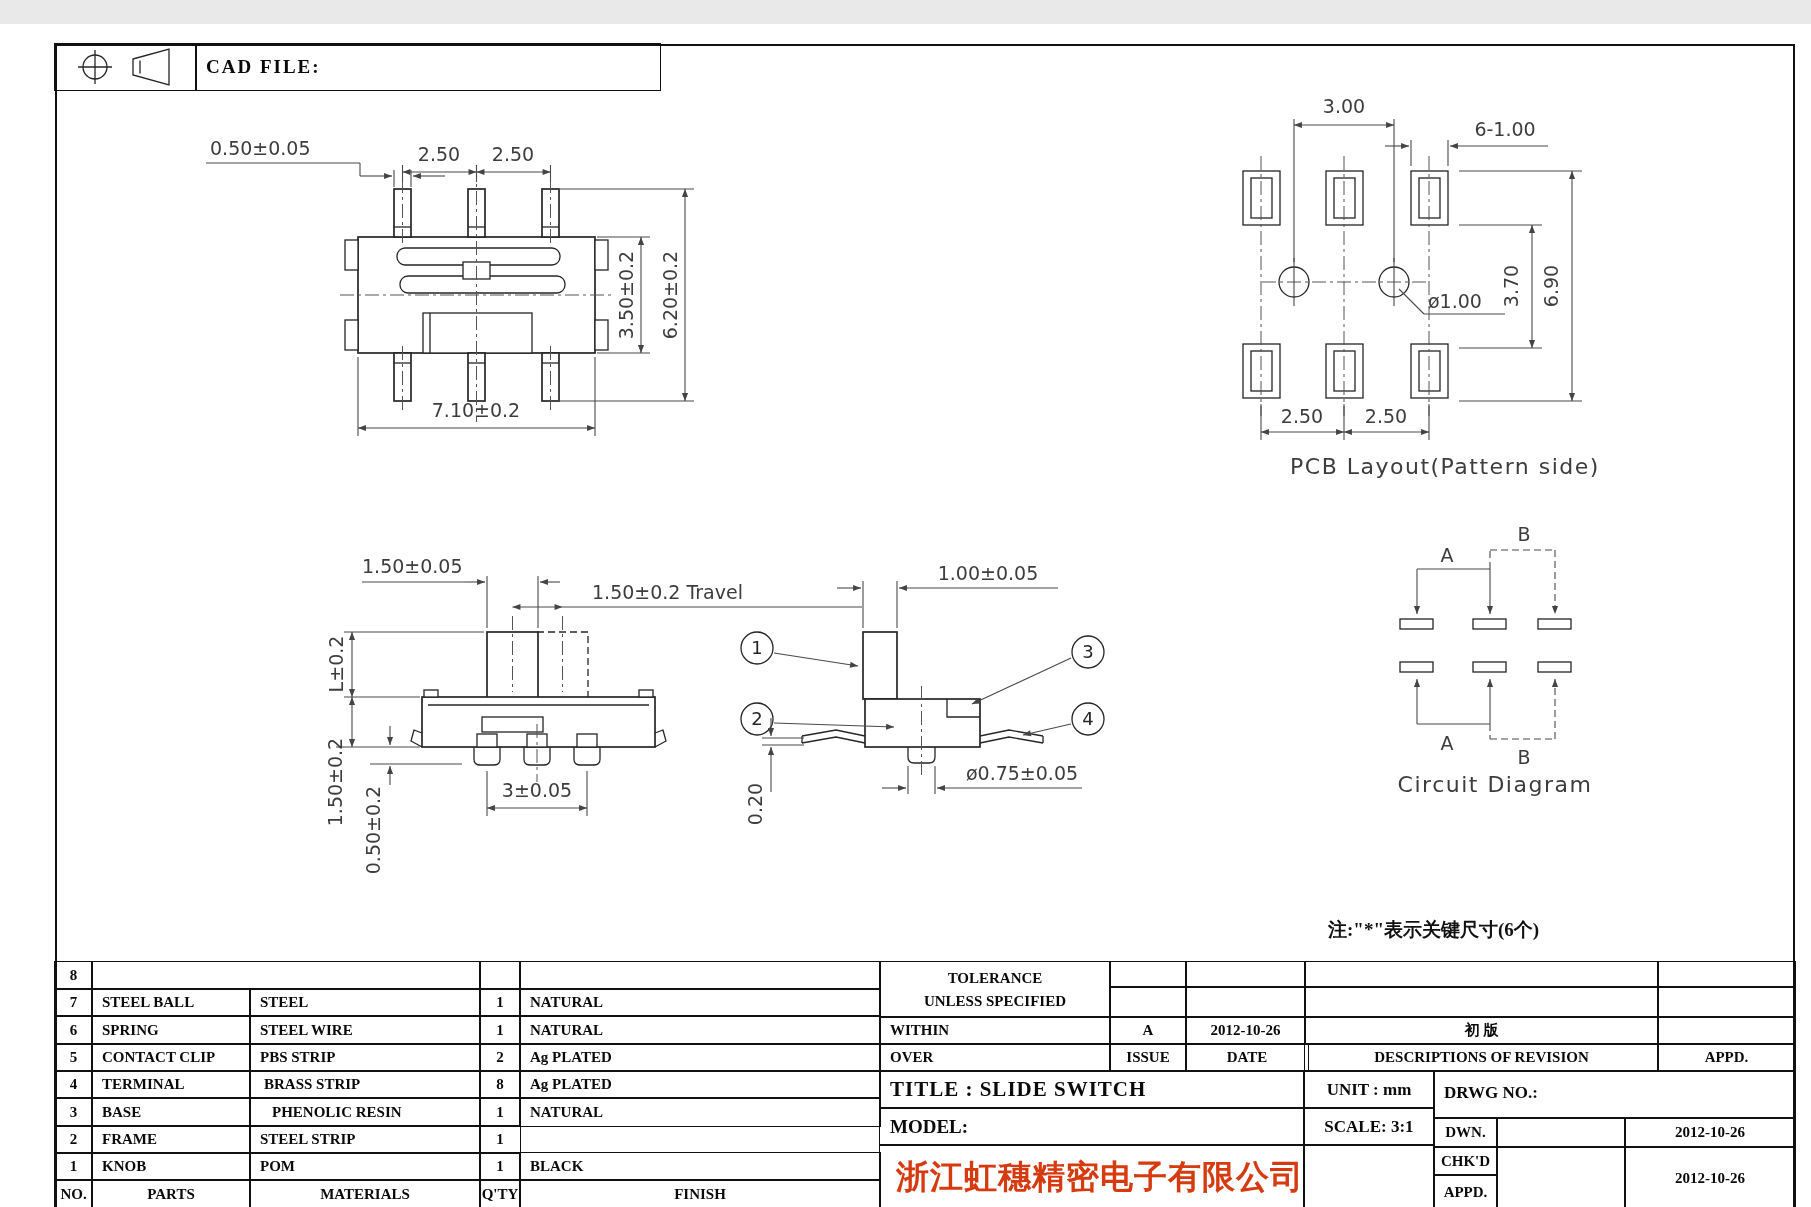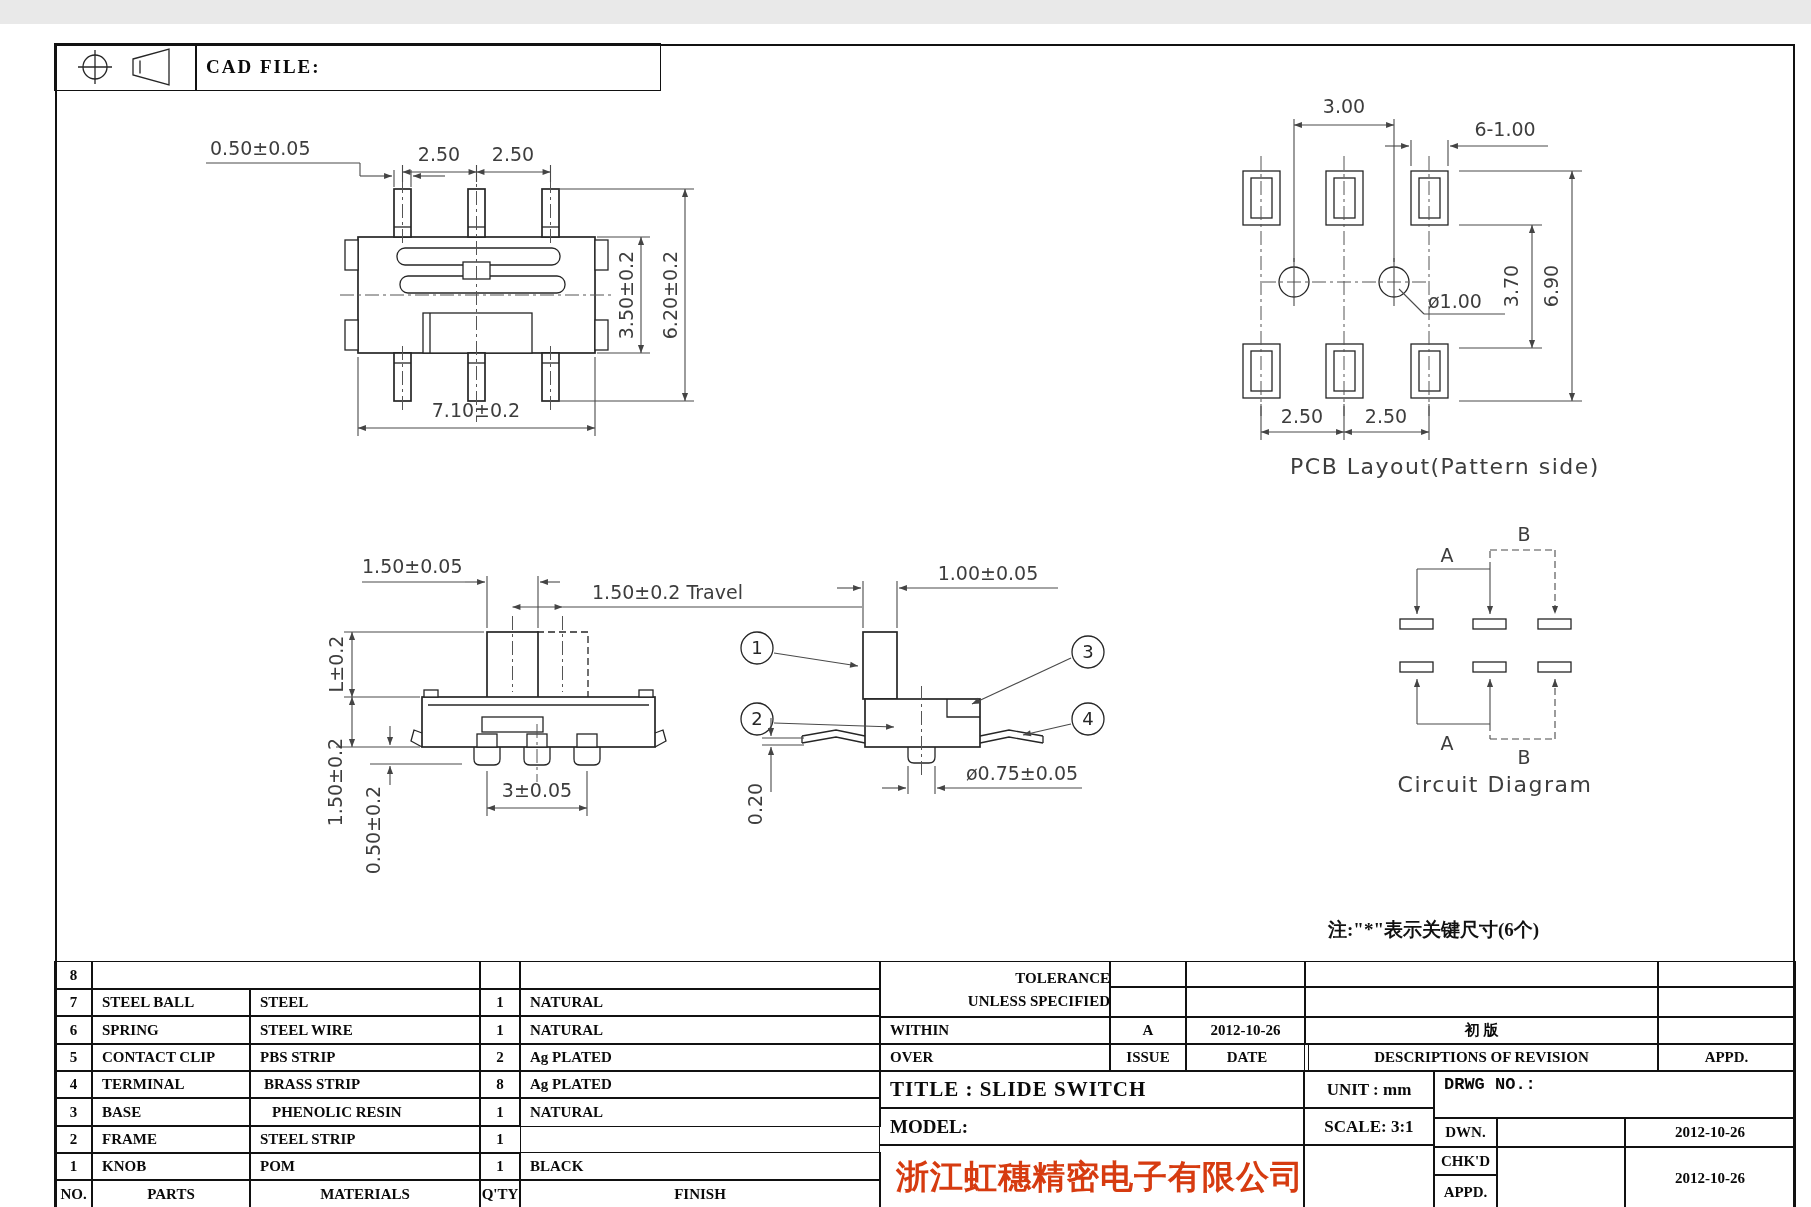--- a/index.html
+++ b/index.html
@@ -5,21 +5,21 @@
   html,body{margin:0;padding:0;background:#e9e9e9;}
   #sheet{position:relative;width:1811px;height:1207px;background:#ffffff;overflow:hidden;
          font-family:"Liberation Serif",serif;margin-top:24px;}
   .frame{position:absolute;border:2px solid #111;}
   .cell{position:absolute;outline:1px solid #111;display:flex;align-items:center;
         font-family:"Liberation Serif",serif;font-weight:bold;font-size:15px;color:#0a0a0a;
         box-sizing:border-box;white-space:nowrap;overflow:hidden;}
   .c{justify-content:center;}
   .l{padding-left:10px;}
   .col{flex-direction:column;justify-content:center;line-height:1.5;}
-  .topleft{align-items:flex-start;padding-top:4px;font-family:Liberation Mono, monospace;}
+  .topleft{align-items:flex-start;padding-top:12px;}
   .t17{font-size:17px;} .t19{font-size:19px;} .t21{font-size:21px;}
   .company{font-size:33px;color:#d63b10;letter-spacing:1px;padding-left:16px;}
   .note-txt{position:absolute;font-size:19px;font-weight:bold;color:#111;
             font-family:"Liberation Serif",serif;}
   svg{position:absolute;left:0;top:0;}
   .pl{stroke:#262626;stroke-width:1.7;fill:none;}
   .plf{stroke:#262626;stroke-width:1.7;fill:#fff;}
   .thin{stroke-width:1.3;}
   .dl{stroke:#4a4a4a;stroke-width:1.1;fill:none;}
   .cl{stroke:#555;stroke-width:1;stroke-dasharray:14 4 3 4;fill:none;}
@@ -374,21 +374,21 @@
   <div class="cell l" style="left:250px;top:1129px;width:230px;height:27px;">POM</div>
   <div class="cell c" style="left:480px;top:1129px;width:40px;height:27px;">1</div>
   <div class="cell l" style="left:520px;top:1129px;width:360px;height:27px;">BLACK</div>
 
   <div class="cell c" style="left:55px;top:1156px;width:37px;height:29px;">NO.</div>
   <div class="cell c" style="left:92px;top:1156px;width:158px;height:29px;">PARTS</div>
   <div class="cell c" style="left:250px;top:1156px;width:230px;height:29px;">MATERIALS</div>
   <div class="cell c" style="left:480px;top:1156px;width:40px;height:29px;">Q'TY</div>
   <div class="cell c" style="left:520px;top:1156px;width:360px;height:29px;">FINISH</div>
 
-  <div class="cell c col" style="left:880px;top:938px;width:230px;height:55px;align-items:flex-end;">
+  <div class="cell c col" style="left:880px;top:938px;width:230px;height:55px;">
     <span>TOLERANCE</span>
     <span>UNLESS  SPECIFIED</span>
   </div>
   <div class="cell l" style="left:880px;top:993px;width:230px;height:27px;">WITHIN</div>
   <div class="cell l" style="left:880px;top:1020px;width:230px;height:27px;">OVER</div>
 
   <div class="cell" style="left:1110px;top:938px;width:76px;height:25px;"></div>
   <div class="cell" style="left:1110px;top:963px;width:76px;height:30px;"></div>
   <div class="cell c" style="left:1110px;top:993px;width:76px;height:27px;">A</div>
   <div class="cell c" style="left:1110px;top:1020px;width:76px;height:27px;">ISSUE</div>

